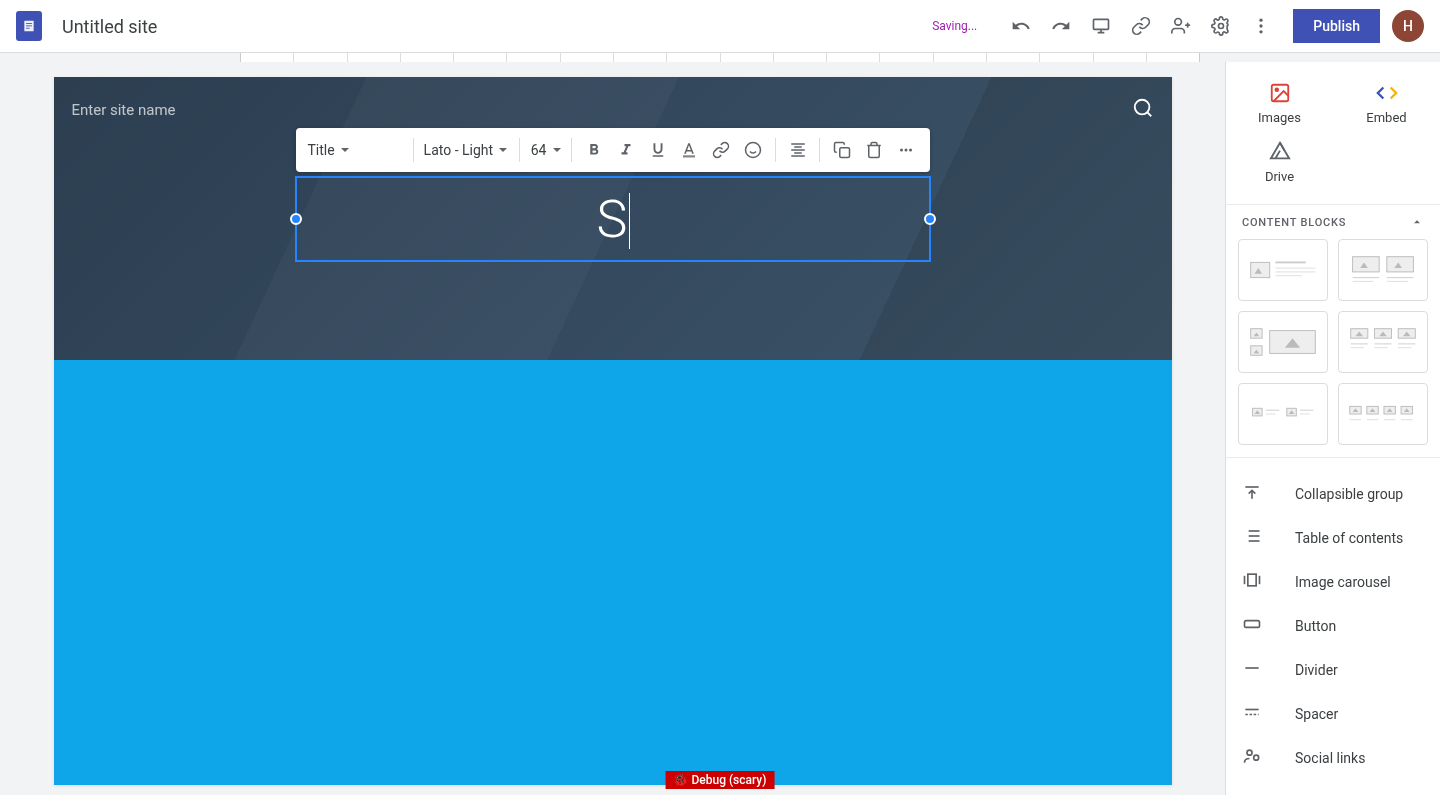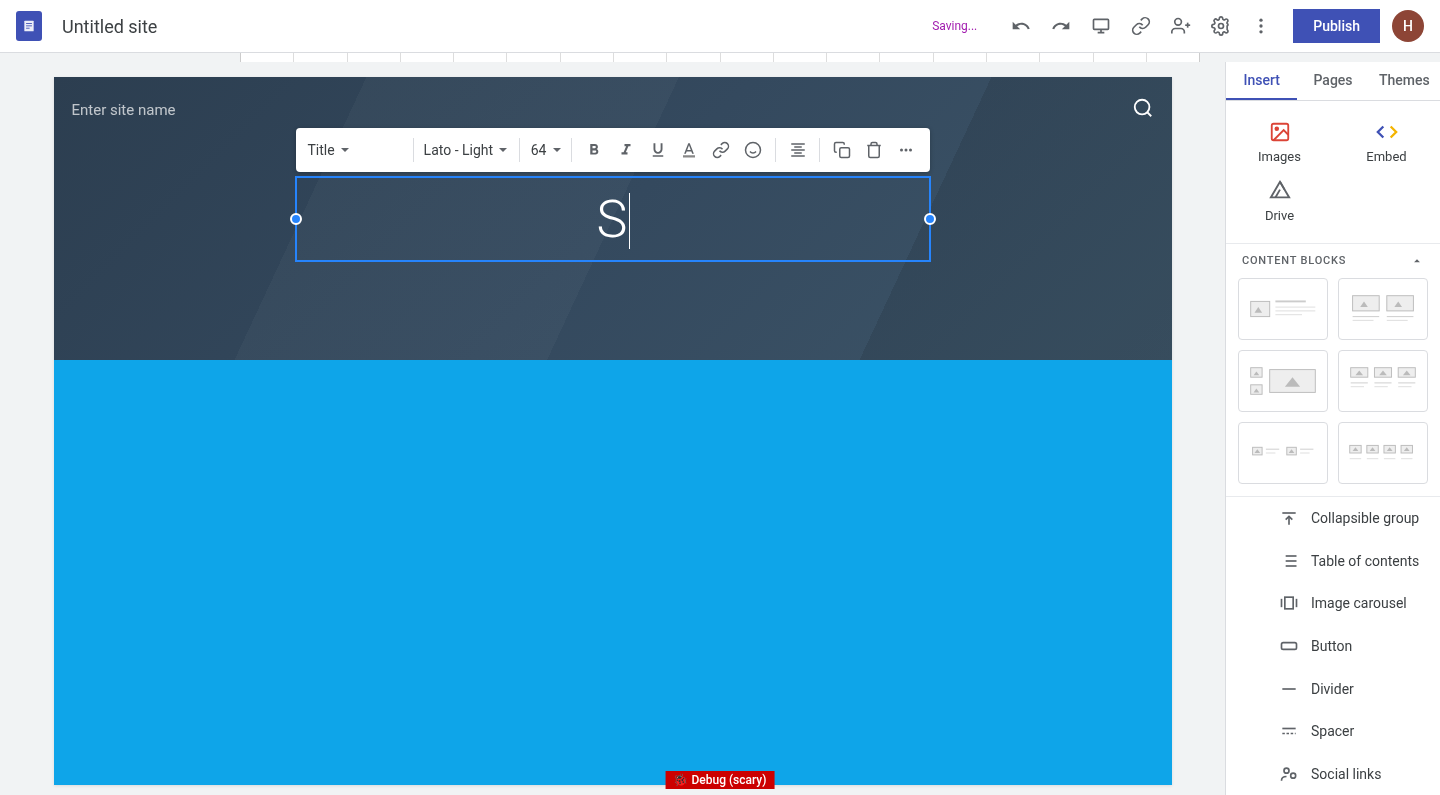--- a/index.html
+++ b/index.html
@@ -59,21 +59,21 @@
 .tab.active { color: #3f51b5; border-bottom-color: #3f51b5; }
 .insert-grid { display: grid; grid-template-columns: 1fr 1fr; padding: 12px 0; }
 .insert-item { display: flex; flex-direction: column; align-items: center; gap: 6px; padding: 8px 0; cursor: pointer; }
 .insert-item svg { width: 22px; height: 22px; }
 .insert-item span { font-size: 13px; color: #3c4043; }
 .section-header { padding: 10px 16px; font-size: 11px; font-weight: 500; letter-spacing: 0.8px; color: #5f6368; display: flex; align-items: center; justify-content: space-between; border-top: 1px solid #e8eaed; }
 .blocks-grid { display: grid; grid-template-columns: 1fr 1fr; gap: 10px; padding: 0 12px 12px; }
 .block-card { height: 62px; border: 1px solid #dadce0; border-radius: 4px; cursor: pointer; display: flex; align-items: center; justify-content: center; padding: 6px; }
 .block-card svg { width: 100%; height: 100%; }
 .sb-sep { border-top: 1px solid #e8eaed; }
-.sb-item { height: 44px; display: flex; align-items: center; gap: 12px; padding: 0 16px; cursor: pointer; font-size: 14px; color: #3c4043; margin-left: 37px; }
+.sb-item { height: 44px; display: flex; align-items: flex-end; gap: 33px; padding: 0 16px; cursor: pointer; font-size: 14px; color: #3c4043; }
 .sb-item svg { width: 20px; height: 20px; color: #5f6368; flex-shrink: 0; }
 
 
 .debug { position: absolute; bottom: 6px; left: 50%; transform: translateX(-50%); background: #cc0000; color: #fff; font-size: 12px; padding: 2px 8px; font-weight: 500; }
 </style>
 </head>
 <body>
 
 <div class="header">
   <div class="logo">
@@ -250,25 +250,20 @@
         <div class="title-box">
           <div class="handle left"></div>
           <div class="title-text"><span>S</span><span class="cursor-caret"></span></div>
           <div class="handle right"></div>
         </div>
       </div>
     </div>
   </div>
 
   <div class="sidebar">
-    <div class="tabs">
-      <div class="tab active">Insert</div>
-      <div class="tab">Pages</div>
-      <div class="tab">Themes</div>
-    </div>
     <div class="insert-grid">
       <div class="insert-item">
           <svg viewBox="0 0 24 24" fill="none" stroke="#db4437" stroke-width="2">
             <rect x="3" y="3" width="18" height="18" rx="2"></rect>
             <circle cx="8.5" cy="8.5" r="1.5" fill="#db4437"></circle>
             <polyline points="21 15 16 10 5 21" fill="none"></polyline>
           </svg>
           <span>Images</span>
         </div>
       <div class="insert-item">

